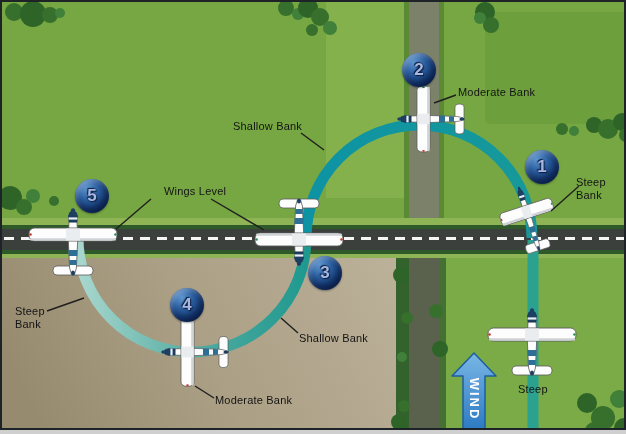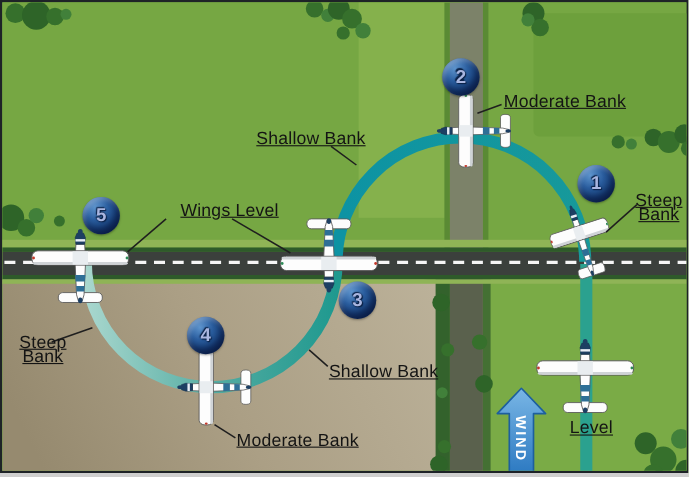--- a/index.html
+++ b/index.html
@@ -6,24 +6,24 @@
   .figure{
     position:relative;width:626px;height:434px;background:#cfcfcf;
     font-family:"Liberation Sans",sans-serif;overflow:hidden;
   }
   .scene{
     position:absolute;left:0;top:0;width:626px;height:430px;
     box-sizing:border-box;border:2px solid #1e2327;overflow:hidden;background:#76a743;
   }
   .scene svg{position:absolute;left:0;top:0;}
   .lbl{
-    position:absolute;font-size:16px;line-height:13px;color:#141414;
-    white-space:nowrap;letter-spacing:.2px;text-decoration:underline;
-  }
-  .lbl.wrap{white-space:normal;text-align:center;}
+    position:absolute;font-size:11px;line-height:13px;color:#141414;
+    white-space:nowrap;letter-spacing:.2px;
+  }
+  .lbl.wrap{white-space:normal;text-align:left;}
   .badge{
     position:absolute;width:34px;height:34px;border-radius:50%;
     background:radial-gradient(circle at 35% 28%, #5d94cd 0%, #2a5d9e 35%, #17407a 62%, #0d2752 100%);
     box-shadow:inset -3px -5px 7px rgba(0,0,30,.45), inset 2px 3px 4px rgba(255,255,255,.28), 0 1px 2px rgba(0,0,0,.35);
     display:flex;align-items:center;justify-content:center;
   }
   .badge span{
     color:#a9b6e0;font-weight:bold;font-size:17px;
     text-shadow:0 0 2px #0b2145, 1px 1px 1px #0b2145, -1px -1px 1px #0b2145;
   }
@@ -184,21 +184,21 @@
       </g>
     </svg>
 
     <div class="lbl" style="left:162px;top:183px;">Wings Level</div>
     <div class="lbl" style="left:231px;top:118px;">Shallow Bank</div>
     <div class="lbl" style="left:456px;top:84px;">Moderate Bank</div>
     <div class="lbl wrap" style="left:574px;top:174px;width:46px;">Steep Bank</div>
     <div class="lbl wrap" style="left:13px;top:303px;width:48px;">Steep Bank</div>
     <div class="lbl" style="left:297px;top:330px;">Shallow Bank</div>
     <div class="lbl" style="left:213px;top:392px;">Moderate Bank</div>
-    <div class="lbl" style="left:516px;top:381px;">Level</div>
+    <div class="lbl" style="left:516px;top:381px;">Steep</div>
     <div class="wind-label">WIND</div>
 
     <div class="badge" style="left:523px;top:148px;">
       <span>1</span>
     </div>
     <div class="badge" style="left:400px;top:51px;">
       <span>2</span>
     </div>
     <div class="badge" style="left:306px;top:254px;">
       <span>3</span>

